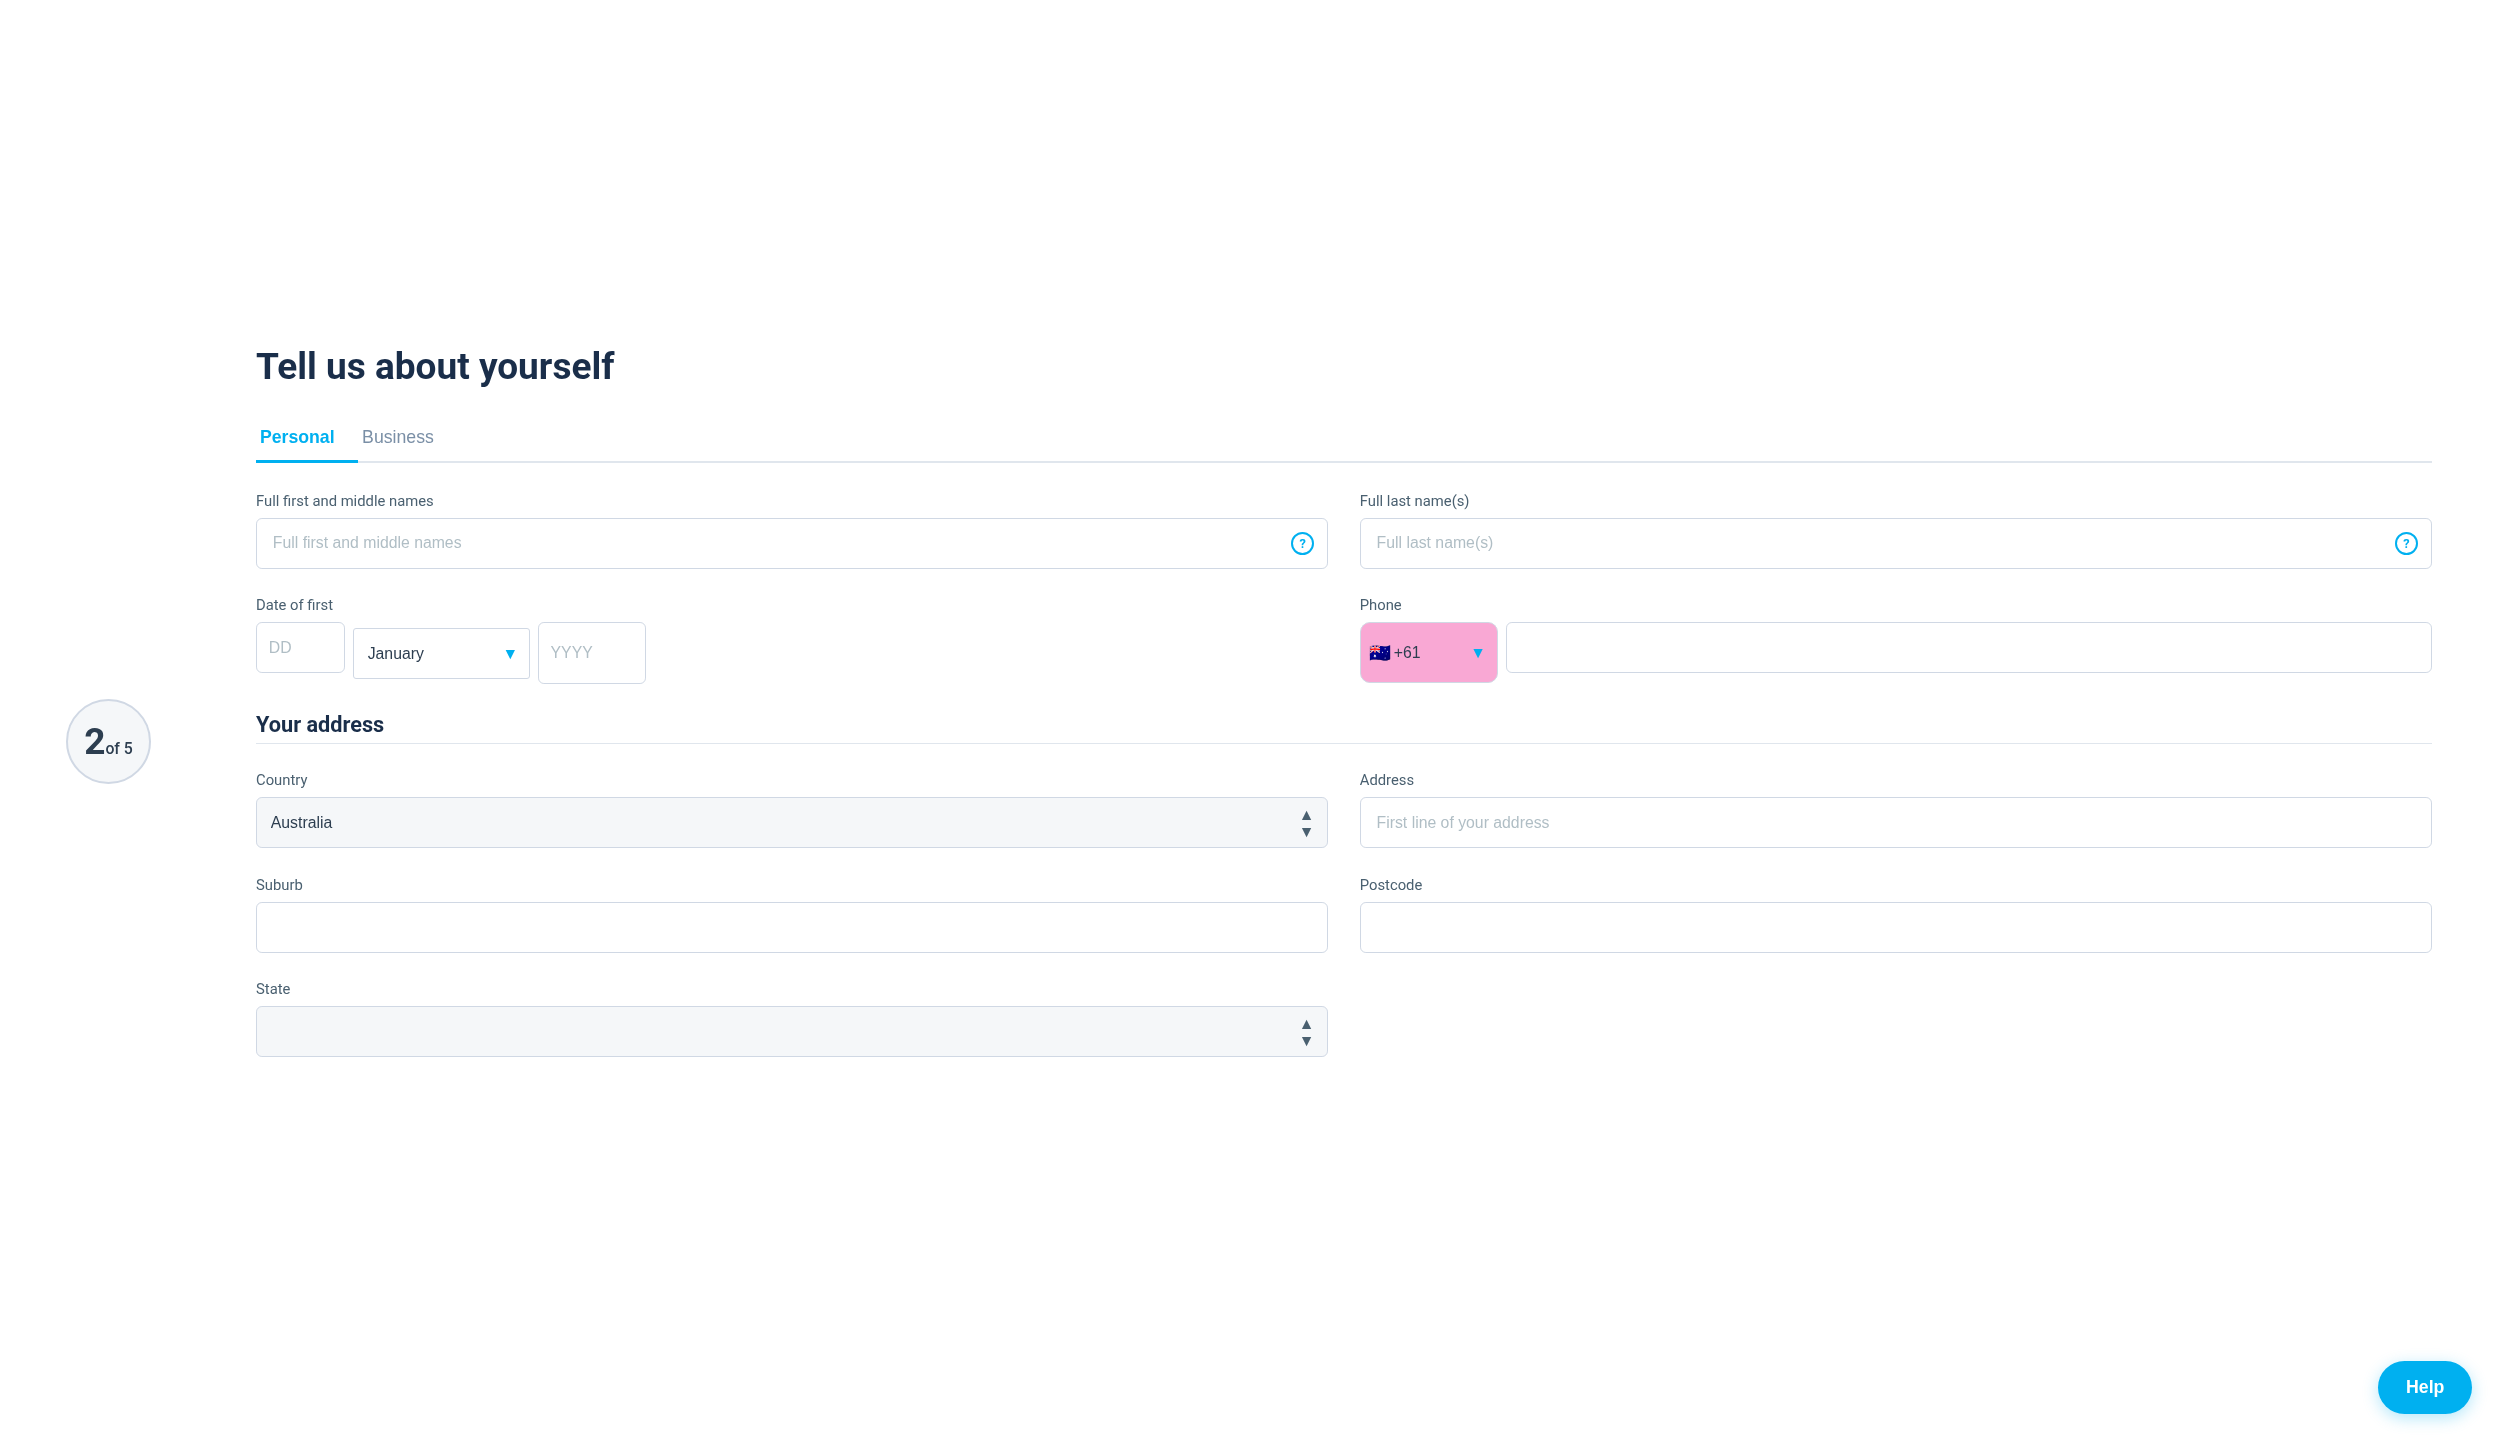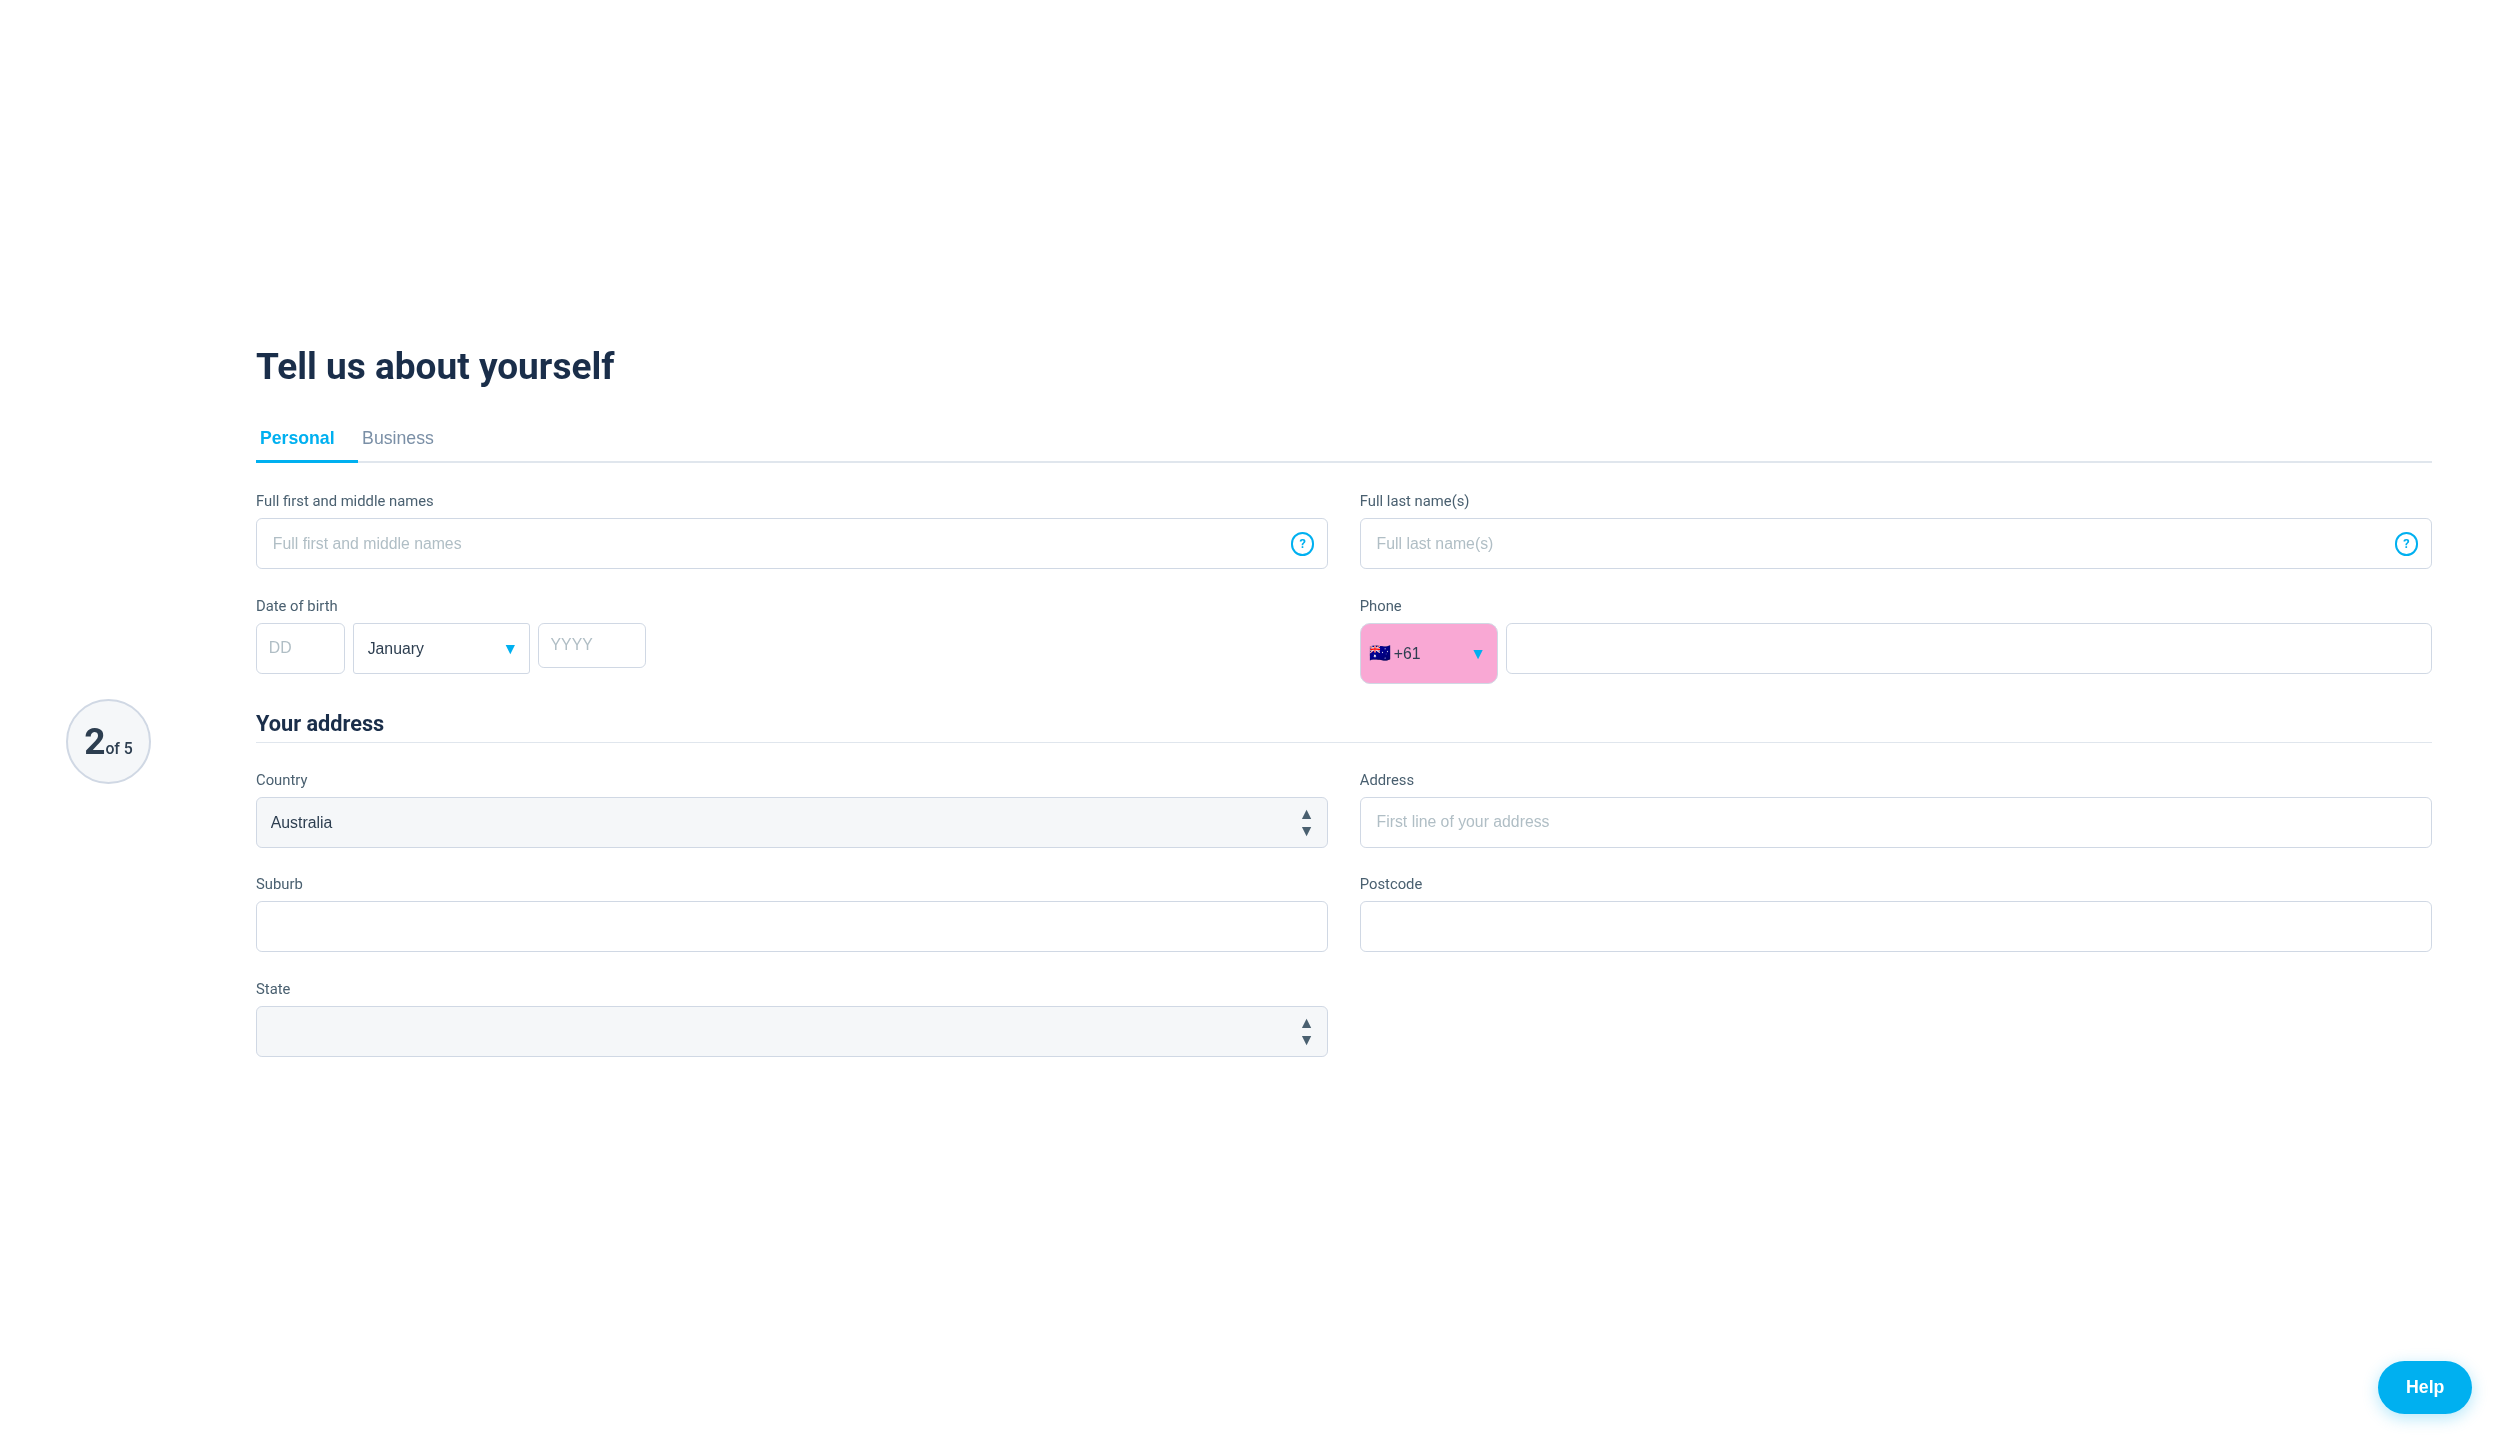--- a/index.html
+++ b/index.html
@@ -192,21 +192,21 @@
     .chevron-icon {
       position: absolute;
       right: 11.8px;
       pointer-events: none;
       color: #00b0f0;
       font-size: 15.8px;
     }
 
     .dob-input-yyyy {
       width: 108px;
-      height: 45px;
+      height: 62px;
       border: 1.5px solid #d0d8e4;
       border-radius: 5.9px;
       padding: 0 11.8px;
       font-size: 15.8px;
       color: #0369a1;
       outline: none;
     }
 
     .dob-input-yyyy::placeholder { color: #b0bec5; }
 
@@ -405,21 +405,21 @@
         <label class="form-label">Full last name(s)</label>
         <div class="input-with-icon">
           <input class="form-input" type="text" placeholder="Full last name(s)" style="">
           <div class="help-icon">?</div>
         </div>
       </div>
     </div>
 
     <div class="form-row">
       <div class="form-group">
-        <label class="form-label">Date of birth</label>
+        <label class="form-label">Date of first</label>
         <div class="dob-group">
           <input class="dob-input-dd" type="text" placeholder="DD" style="">
           <div class="select-wrapper">
             <select class="dob-select">
               <option>January</option>
               <option>February</option>
               <option>March</option>
               <option>April</option>
               <option>May</option>
               <option>June</option>

